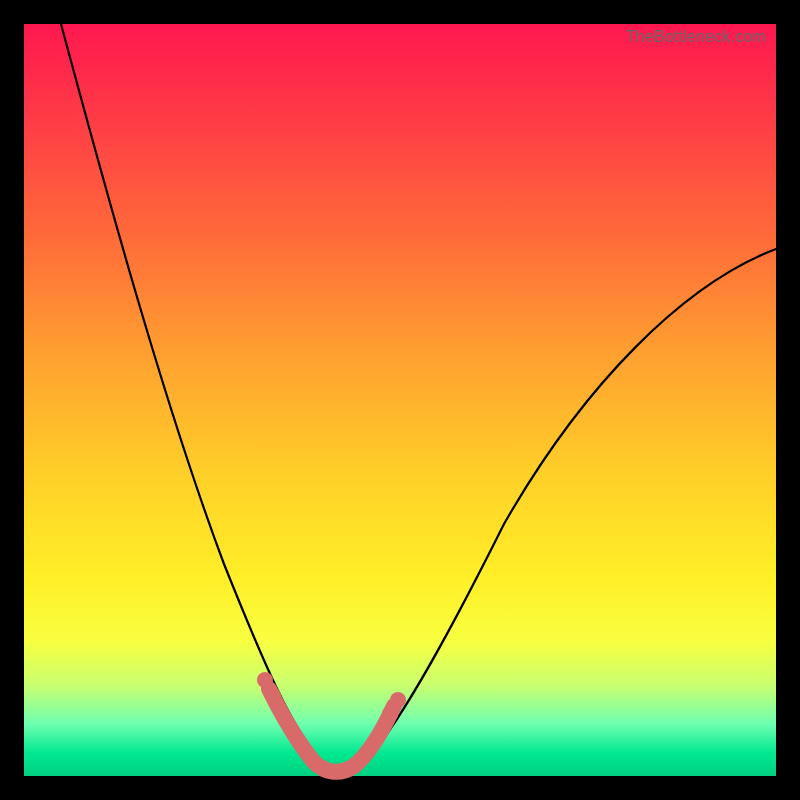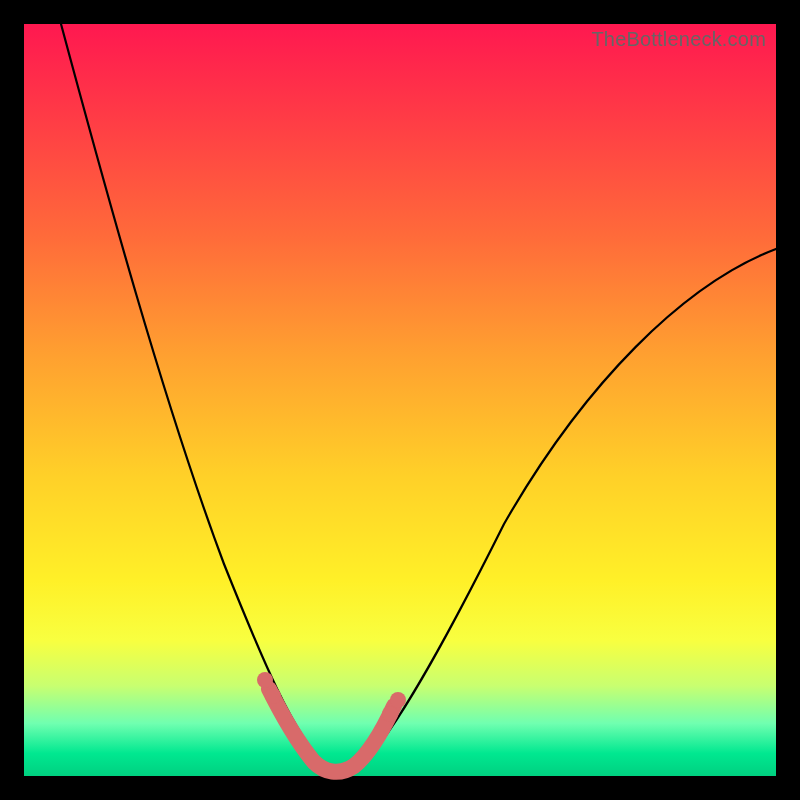--- a/index.html
+++ b/index.html
@@ -38,21 +38,21 @@
       #70ffb0 93%,
       #00e890 97%,
       #00d080 100%
     );
   }
   .watermark {
     position: absolute;
     top: 4px;
     right: 10px;
     color: #666;
-    font-size: 20px;
+    font-size: 16px;
     font-weight: 400;
     letter-spacing: 0.2px;
     user-select: none;
   }
   svg.curve {
     position: absolute;
     left: 0;
     top: 0;
     width: 752px;
     height: 752px;

